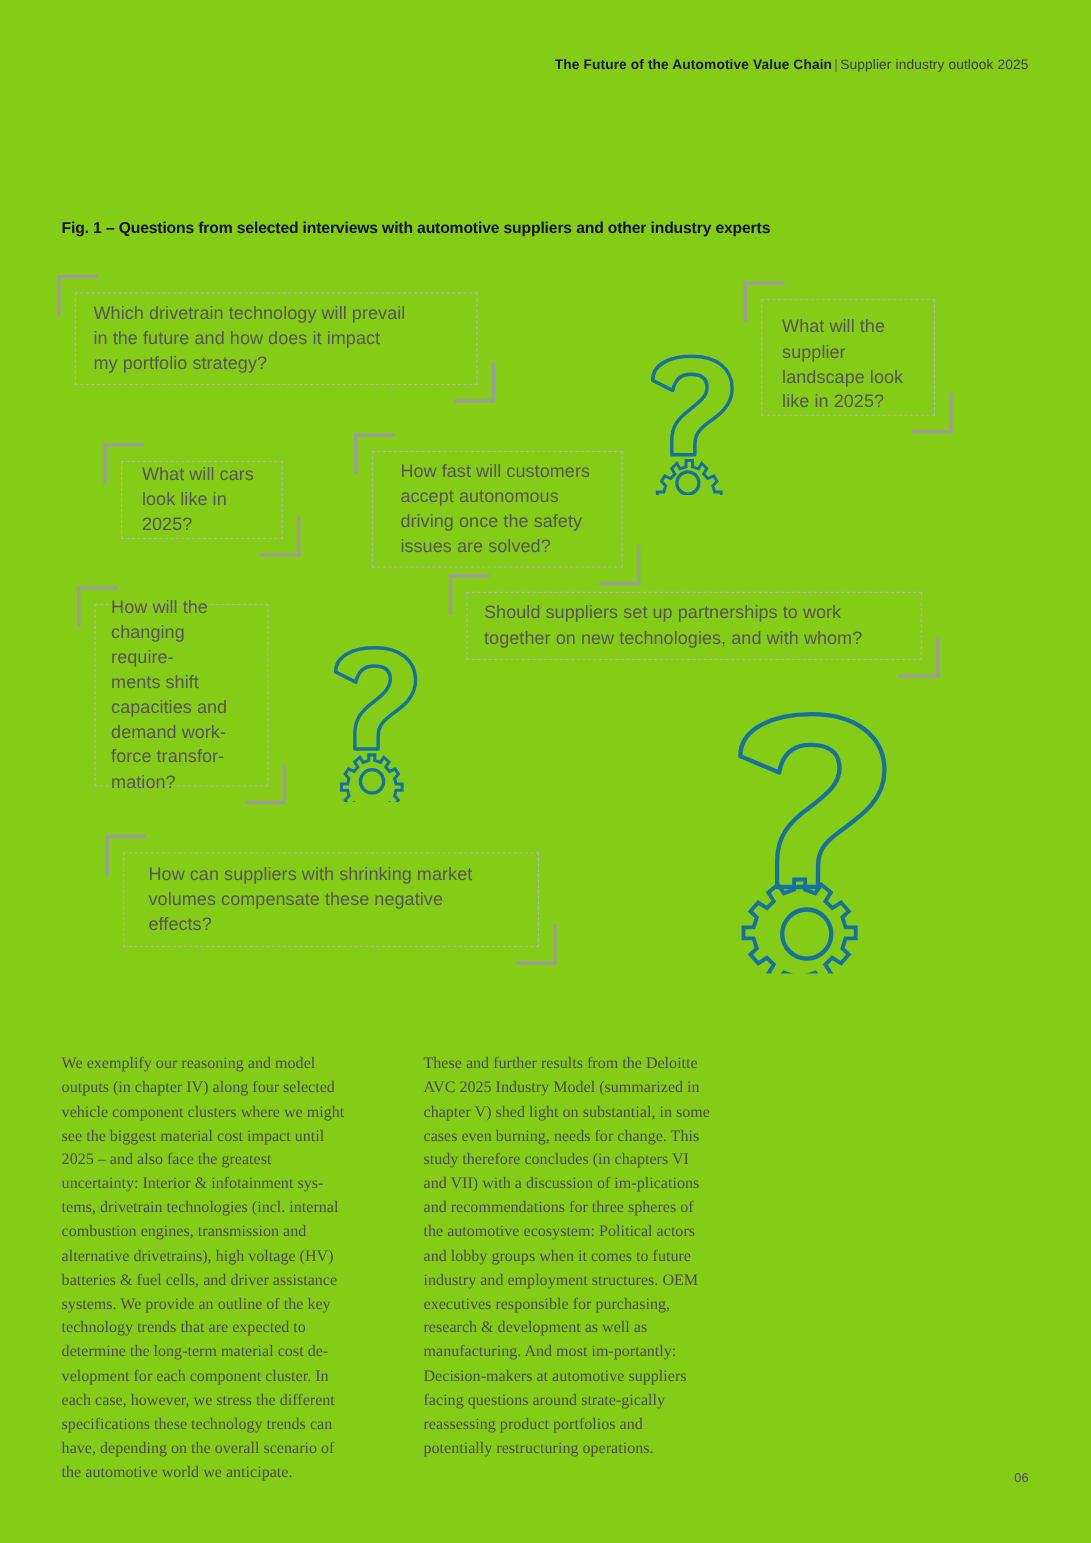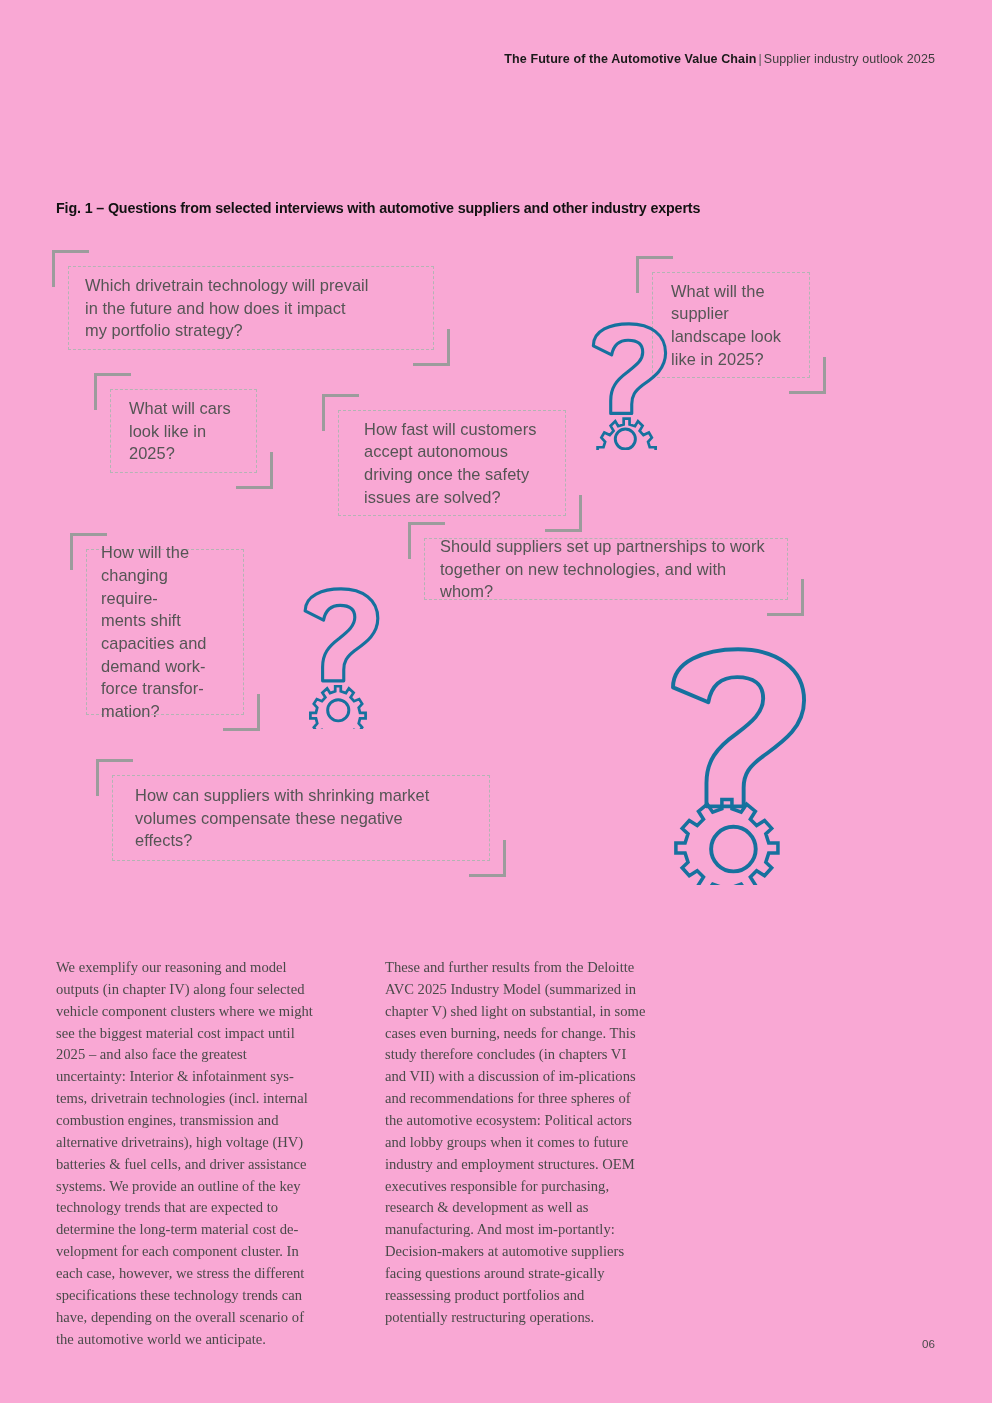--- a/index.html
+++ b/index.html
@@ -11,21 +11,21 @@
   body {
     font-family: "Liberation Sans", sans-serif;
     color: #3f3f3f;
     -webkit-font-smoothing: antialiased;
   }
   .page {
     position: relative;
     width: 992px;
     height: 1403px;
     margin: 0 auto;
-    background: #f9a8d4;
+    background: #84cc16;
     overflow: hidden;
   }
 
   
   .running-header {
     position: absolute;
     top: 52px;
     right: 57px;
     font-size: 12.5px;
     letter-spacing: 0.1px;
@@ -96,25 +96,25 @@
   }
   .callout .br-br {
     right: -17px;
     bottom: -17px;
     border-right: 3px solid #9c9c9c;
     border-bottom: 3px solid #9c9c9c;
   }
 
   
   #callout-drivetrain   { left: 68px;  top: 266px; width: 366px; height: 84px;  padding-left: 16px; }
-  #callout-supplier     { left: 652px; top: 272px; width: 158px; height: 106px; padding-left: 18px; }
-  #callout-cars         { left: 110px; top: 389px; width: 147px; height: 84px;  padding-left: 18px; }
+  #callout-supplier     { left: 692px; top: 272px; width: 158px; height: 106px; padding-left: 18px; align-items: flex-end; }
+  #callout-cars         { left: 110px; top: 419px; width: 147px; height: 71px;  padding-left: 18px; }
   #callout-autonomous   { left: 338px; top: 410px; width: 228px; height: 106px; padding-left: 25px; }
   #callout-workforce    { left: 86px;  top: 549px; width: 158px; height: 166px; padding-left: 14px; align-items: center; }
-  #callout-partnerships { left: 424px; top: 538px; width: 364px; height: 62px;  padding-left: 15px; }
+  #callout-partnerships { left: 424px; top: 538px; width: 414px; height: 62px;  padding-left: 15px; }
   #callout-shrinking    { left: 112px; top: 775px; width: 378px; height: 86px;  padding-left: 22px; }
 
   
   .qicon {
     position: absolute;
   }
   .qicon svg { display: block; }
 
   #qicon-small  { left: 583px; top: 322px; width: 92px;  height: 128px; }
   #qicon-medium { left: 295px; top: 583px; width: 92px;  height: 146px; }

